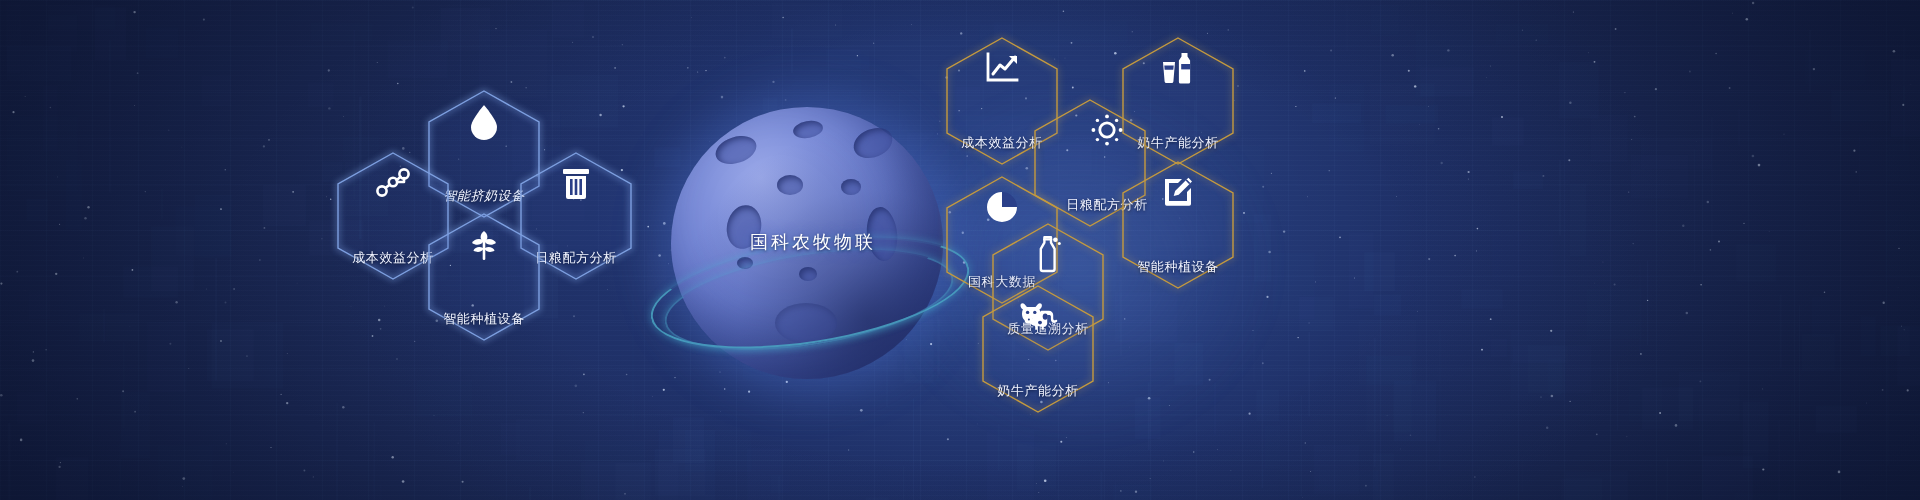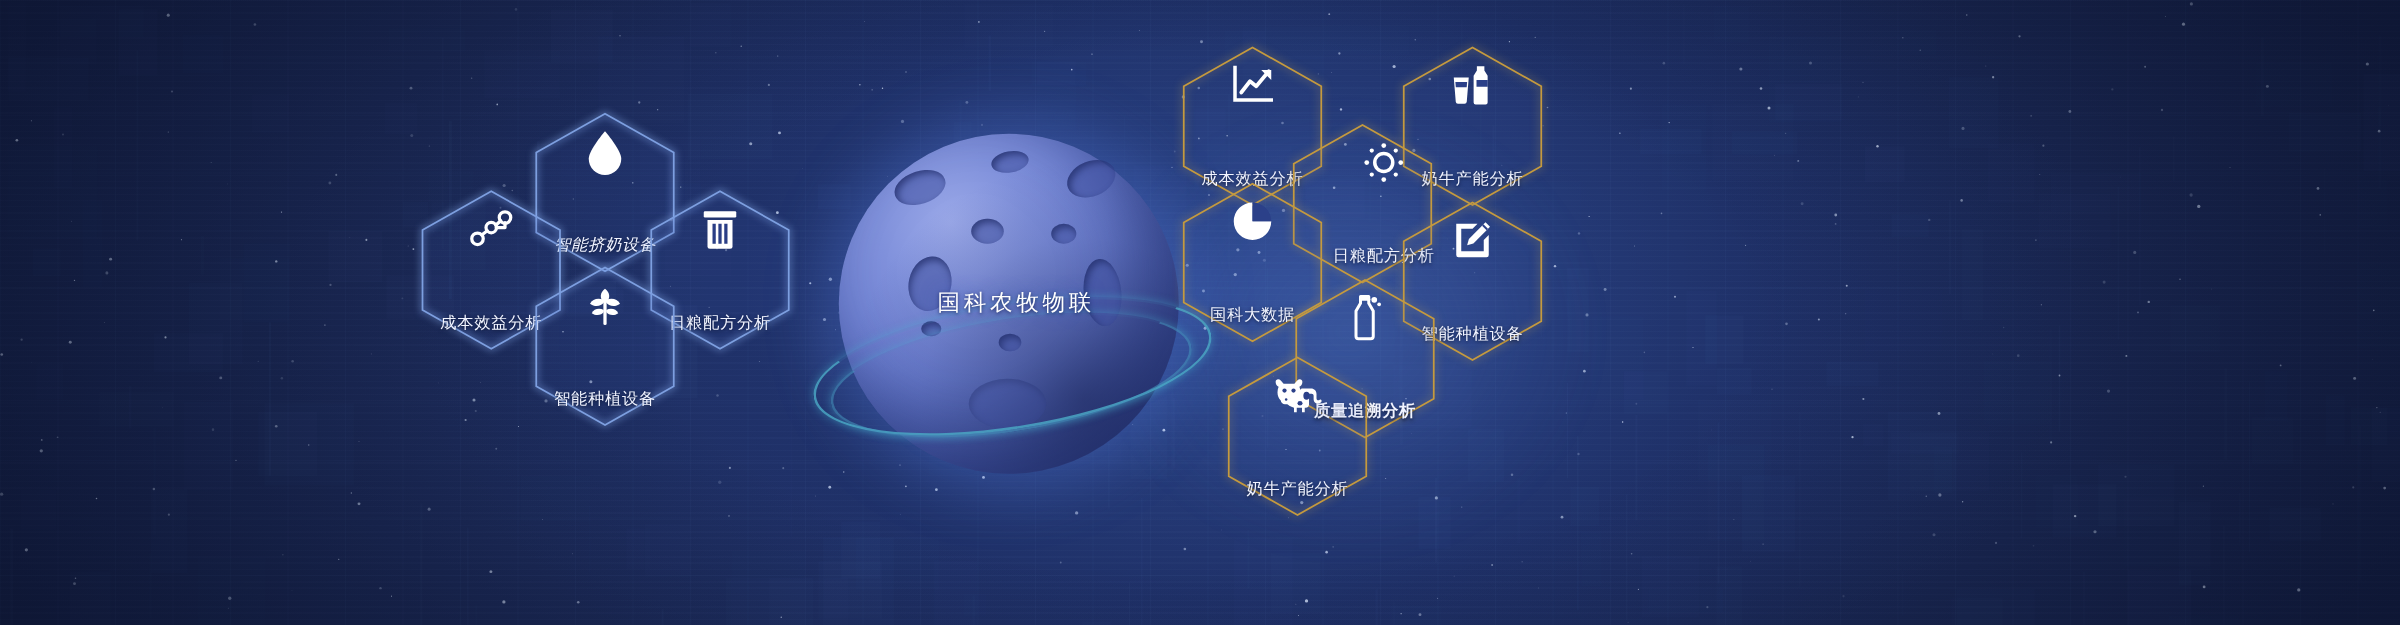--- a/index.html
+++ b/index.html
@@ -838,21 +838,21 @@
               <circle cx="30.6" cy="17" r="1.9" fill="#fff"></circle>
               <circle cx="7.4" cy="7.4" r="1.7" fill="#fff"></circle>
               <circle cx="26.6" cy="7.4" r="1.7" fill="#fff"></circle>
               <circle cx="7.4" cy="26.6" r="1.7" fill="#fff"></circle>
               <circle cx="26.6" cy="26.6" r="1.7" fill="#fff"></circle>
             </svg>
           </div>
           <div class="lbl">日粮配方分析</div>
         </div>
       </div>
-      <div class="hex gold" style="left: 946px; top: 146px; text-decoration: underline;">
+      <div class="hex gold" style="left: 946px; top: 176px; text-decoration: underline;">
         <svg width="112" height="128">
           <polygon points="56,1 111,32 111,96 56,127 1,96 1,32" class="glow"></polygon>
           <polygon points="56,1 111,32 111,96 56,127 1,96 1,32" class="outline"></polygon>
         </svg>
         <div class="body">
           <div class="ico">
             <svg width="32" height="32" viewBox="0 0 32 32">
               <path d="M16 16 L16 1 A15 15 0 1 0 31 16 Z" fill="#fff"></path>
               <path d="M16 16 L31 16 A15 15 0 0 0 16 1 Z" fill="#2b4089"></path>
             </svg>
@@ -869,21 +869,21 @@
           <div class="ico">
             <svg width="32" height="32" viewBox="0 0 32 32">
               <path d="M3 3 h17 l-4 4 H7 v18 h18 v-9 l4 -4 v16 a1.8 1.8 0 0 1 -1.8 1.8 H4.8 A1.8 1.8 0 0 1 3 28 Z" fill="#fff"></path>
               <path d="M26.4 1.8 l3.6 3.6 -13.3 13.3 -5 1.4 1.4 -5 Z" fill="#fff"></path>
               <path d="M24.2 4 l3.6 3.6" stroke="#2b4089" stroke-width="1.6"></path>
             </svg>
           </div>
           <div class="lbl">智能种植设备</div>
         </div>
       </div>
-      <div class="hex gold" style="left: 1036px; top: 223px; font-weight: bold;">
+      <div class="hex gold" style="left: 992px; top: 223px;">
         <svg width="112" height="128">
           <polygon points="56,1 111,32 111,96 56,127 1,96 1,32" class="glow"></polygon>
           <polygon points="56,1 111,32 111,96 56,127 1,96 1,32" class="outline"></polygon>
         </svg>
         <div class="body">
           <div class="ico">
             <svg width="28" height="36" viewBox="0 0 28 36">
               <path d="M10.4 1.2 h6.6 v5.4 l3.6 6.2 V33 a2 2 0 0 1 -2 2 H8.8 a2 2 0 0 1 -2 -2 V12.8 L10.4 6.6 Z" fill="none" stroke="#fff" stroke-width="2.4" stroke-linejoin="round"></path>
               <path d="M10.4 3.4 h6.6" stroke="#fff" stroke-width="2.4" stroke-linecap="round"></path>
               <circle cx="21.4" cy="3.8" r="2.3" fill="#fff"></circle>

